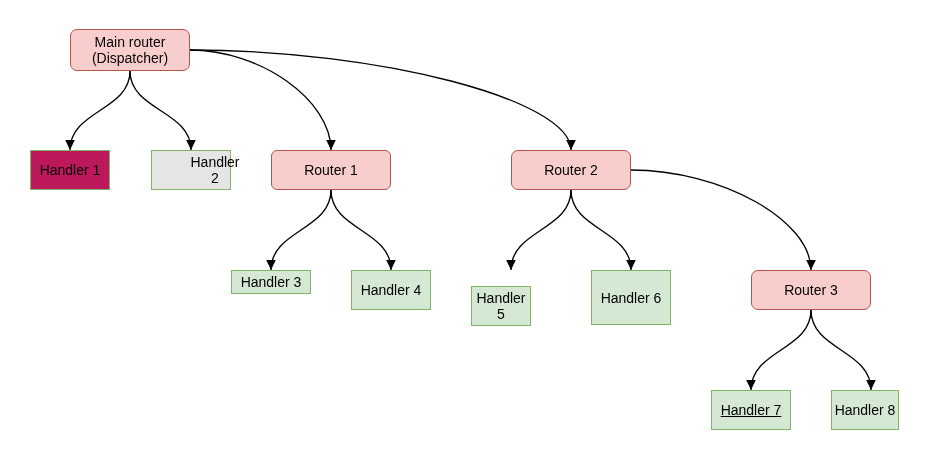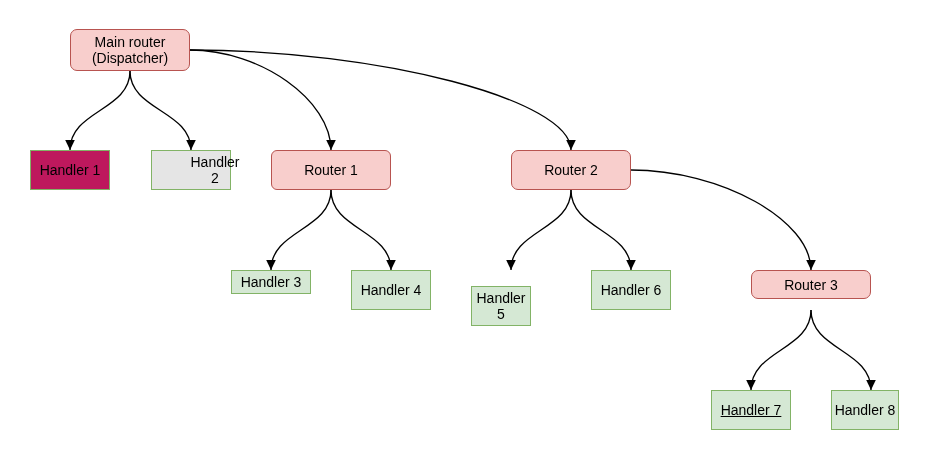--- a/index.html
+++ b/index.html
@@ -87,24 +87,24 @@
     </div>
     <div class="node handler" style="left: 231px; top: 270px; width: 80px; height: 24px; background: rgb(213, 232, 212); border-color: rgb(130, 179, 102);">
       <div>Handler 3</div>
     </div>
     <div class="node handler" style="left: 351px; top: 270px; width: 80px; height: 40px; background: rgb(213, 232, 212); border-color: rgb(130, 179, 102);">
       <div>Handler 4</div>
     </div>
     <div class="node handler" style="left: 471px; top: 270px; width: 60px; height: 40px; background: rgb(213, 232, 212); border-color: rgb(130, 179, 102); margin-top: 16px;">
       <div>Handler 5</div>
     </div>
-    <div class="node handler" style="left: 591px; top: 270px; width: 80px; height: 40px; background: rgb(213, 232, 212); border-color: rgb(130, 179, 102);">
+    <div class="node handler" style="left: 591px; top: 270px; width: 80px; height: 55px; background: rgb(213, 232, 212); border-color: rgb(130, 179, 102);">
       <div>Handler 6</div>
     </div>
-    <div class="node router" style="left: 751px; top: 270px; width: 120px; height: 29px; background: rgb(248, 206, 204); border-color: rgb(184, 84, 80);">
+    <div class="node router" style="left: 751px; top: 270px; width: 120px; height: 40px; background: rgb(248, 206, 204); border-color: rgb(184, 84, 80);">
       <div>Router 3</div>
     </div>
     <div class="node handler" style="left: 711px; top: 390px; width: 80px; height: 40px; background: rgb(213, 232, 212); border-color: rgb(130, 179, 102); text-decoration: underline;">
       <div>Handler 7</div>
     </div>
     <div class="node handler" style="left: 831px; top: 390px; width: 68px; height: 40px; background: rgb(213, 232, 212); border-color: rgb(130, 179, 102);">
       <div>Handler 8</div>
     </div>
   </div>
 

